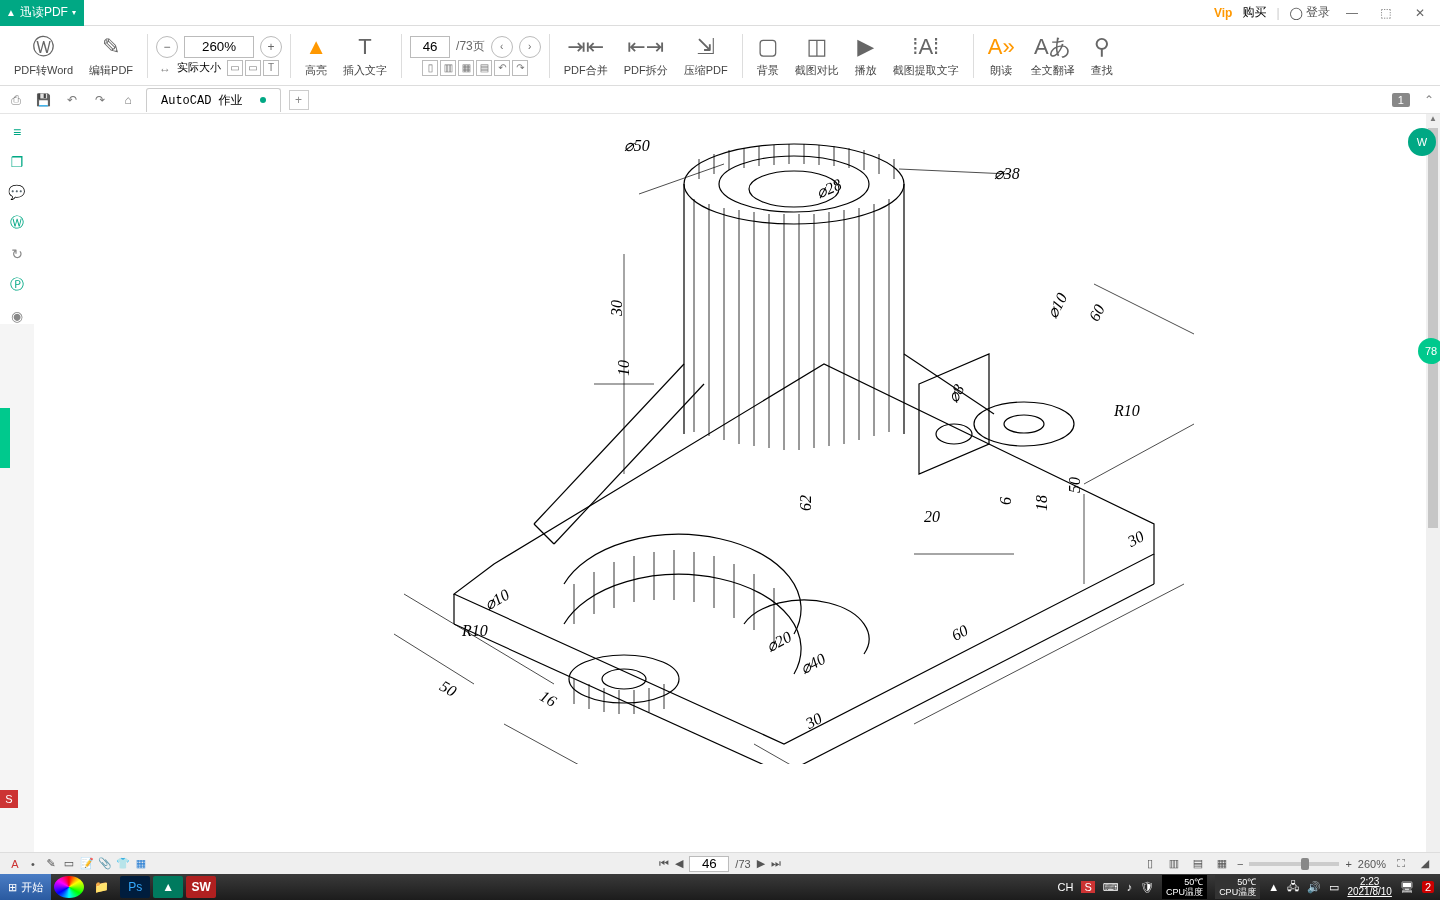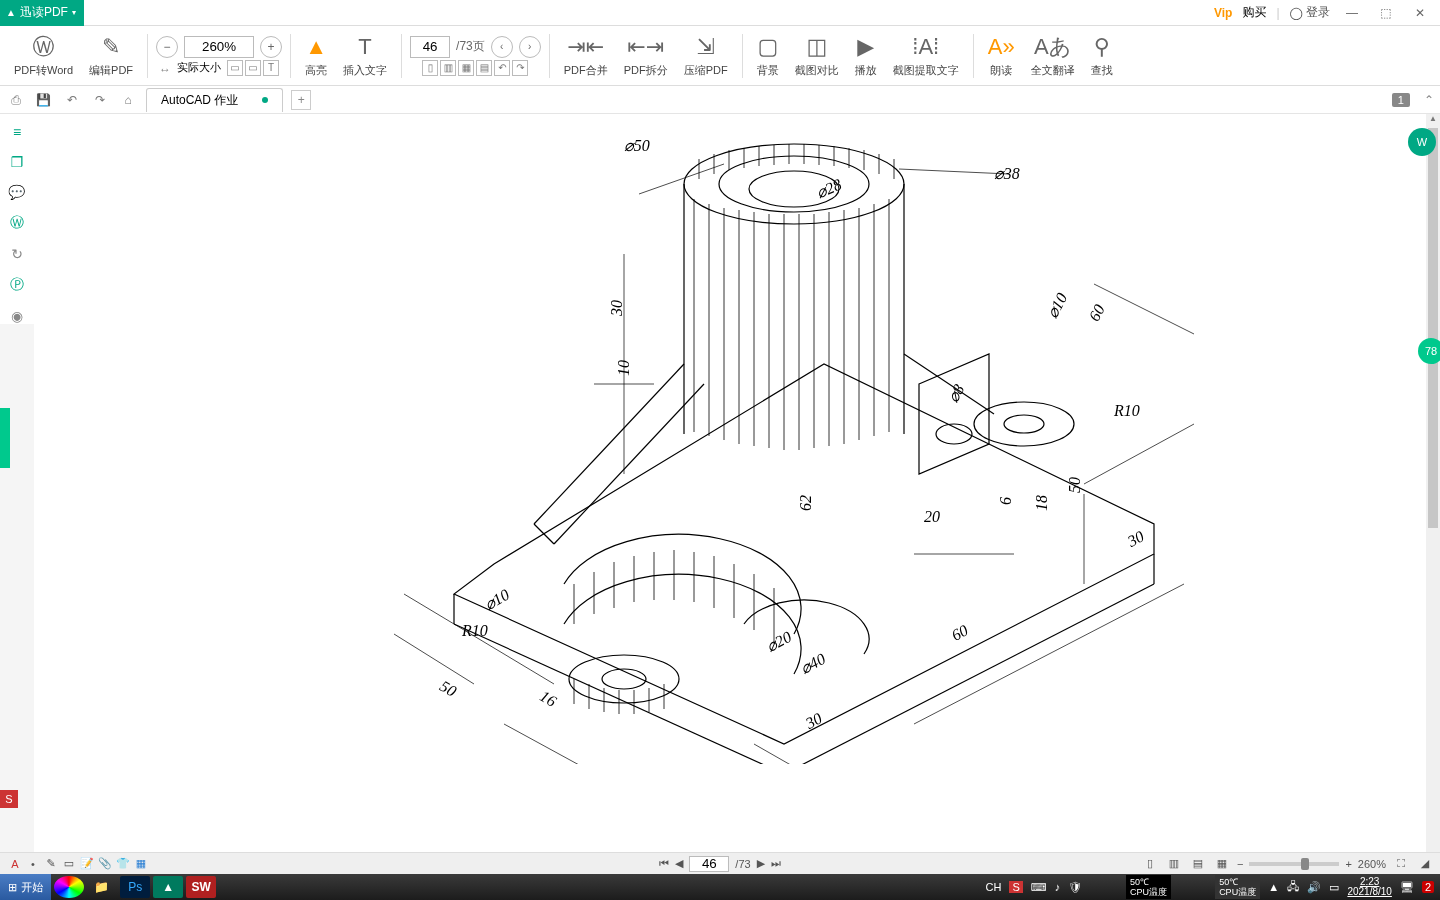--- a/index.html
+++ b/index.html
@@ -32,21 +32,21 @@
 .page-input { width: 40px; height: 22px; border: 1px solid #bbb; text-align: center; }
 .page-total { color: #666; }
 .nav-circle { width: 22px; height: 22px; border: 1px solid #bbb; border-radius: 50%; display: flex; align-items: center; justify-content: center; color: #666; cursor: pointer; font-size: 10px; }
 .small-grid { display: grid; grid-template-columns: repeat(3, 16px); gap: 2px; }
 .small-grid span { width: 16px; height: 16px; border: 1px solid #bbb; display: flex; align-items: center; justify-content: center; font-size: 10px; color: #777; cursor: pointer; }
 .icon-orange { color: #ff9800 !important; }
 
 
 .doctab-row { height: 28px; background: #fff; display: flex; align-items: center; padding: 0 6px; border-bottom: 1px solid #e5e5e5; gap: 8px; }
 .qa-icon { width: 20px; text-align: center; color: #777; cursor: pointer; }
-.doctab { border: 1px solid #ccc; border-bottom: none; padding: 3px 14px; background: #fff; display: flex; align-items: center; gap: 24px; border-radius: 3px 3px 0 0; }
+.doctab { border: 1px solid #ccc; border-bottom: none; padding: 3px 14px; background: #fff; display: flex; align-items: center; gap: 17px; border-radius: 3px 3px 0 0; font-family: Liberation Mono, monospace; }
 .doctab .dot { width: 6px; height: 6px; border-radius: 50%; background: #00a884; display: inline-block; }
 .addtab { width: 20px; height: 20px; border: 1px solid #ccc; display: flex; align-items: center; justify-content: center; color: #888; cursor: pointer; }
 .page-indicator { margin-left: auto; background: #888; color: #fff; padding: 1px 6px; border-radius: 2px; font-size: 11px; }
 .expand-icon { color: #888; margin-left: 6px; cursor: pointer; }
 
 
 .side-tools { position: absolute; left: 0; top: 114px; width: 34px; background: #fff; display: flex; flex-direction: column; align-items: center; gap: 14px; padding-top: 10px; }
 .side-tools .st { color: #00a884; cursor: pointer; font-size: 14px; }
 .side-tools .st.muted { color: #888; }
 
@@ -79,21 +79,21 @@
 
 
 .taskbar { position: absolute; left: 0; bottom: 0; right: 0; height: 26px; background: linear-gradient(#3a3a3a, #1c1c1c); display: flex; align-items: center; color: #fff; font-size: 11px; }
 .start-btn { display: flex; align-items: center; gap: 4px; padding: 0 8px; height: 26px; background: linear-gradient(#4a7dc5, #2a5aa0); }
 .tb-icon { width: 30px; height: 22px; margin-left: 3px; display: flex; align-items: center; justify-content: center; border-radius: 2px; font-size: 12px; cursor: pointer; }
 .tb-ps { background: #001d3d; color: #3af; }
 .tb-pdf { background: #007a5e; }
 .tb-sw { background: #b02020; font-weight: bold; }
 .tb-folder { color: #ffc966; }
 .tray { margin-left: auto; display: flex; align-items: center; gap: 8px; padding-right: 6px; }
-.cpu-box { background: #000; padding: 2px 4px; font-size: 9px; text-align: left; line-height: 10px; margin-left: 36px; }
+.cpu-box { background: #000; padding: 2px 4px; font-size: 9px; text-align: right; line-height: 10px; }
 .clock { text-align: center; line-height: 10px; font-size: 10px; text-decoration: underline; }
 .red-badge { background: #c00; padding: 0 3px; border-radius: 2px; }
 </style>
 </head>
 <body>
 
 <div class="titlebar">
   <div class="app-logo">
       <span>迅读PDF</span>
     </div>

